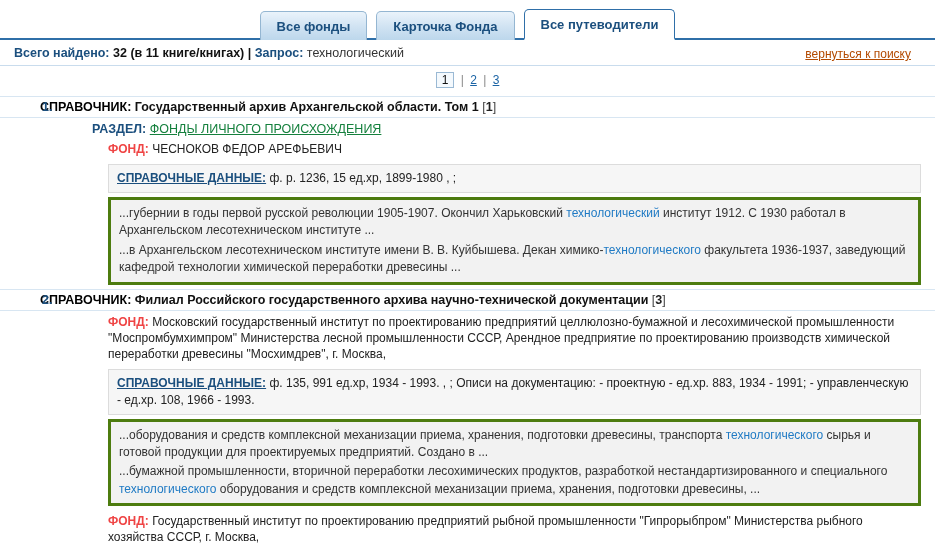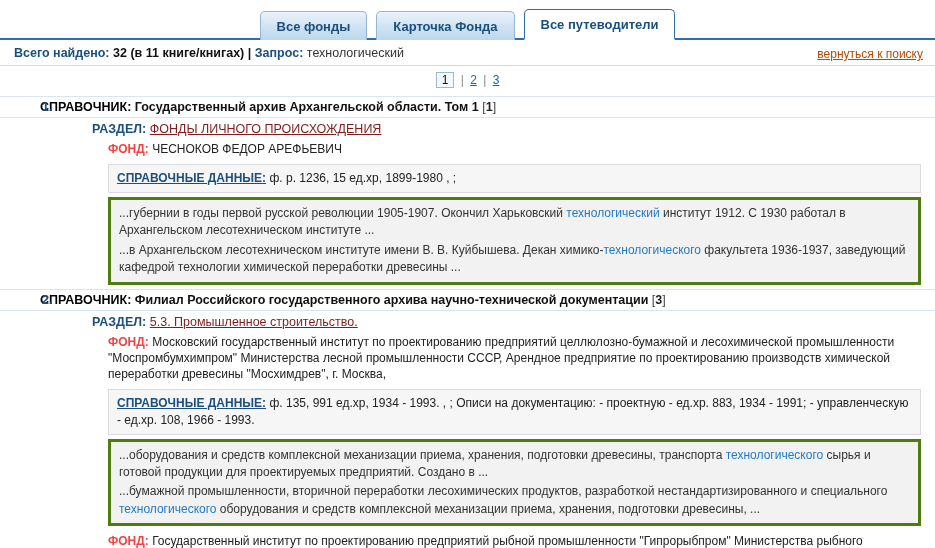--- a/index.html
+++ b/index.html
@@ -60,21 +60,21 @@
     font-size: 12.5px;
     color: #1b4f7e;
     border-bottom: 1px solid #c9dced;
     height: 26px;
   }
   .summary .lbl { font-weight: bold; color: #1b4f7e; }
   .summary .val { font-weight: bold; color: #111; }
   .summary .plain { color: #333; font-weight: normal; }
   .summary .back {
     position: absolute;
-    right: 12px;
+    right: 24px;
     top: 7px;
     color: #b34a00;
     font-size: 12px;
     text-decoration: underline;
     cursor: pointer;
   }
 
   
   .pager {
     text-align: center;
@@ -121,21 +121,21 @@
   }
   .res-head .cnt { color: #444; font-weight: normal; }
 
   .indent { padding-left: 92px; padding-right: 14px; }
 
   .razdel {
     padding: 4px 0 2px 0;
     font-size: 12.5px;
   }
   .razdel .k { color: #1b4f7e; font-weight: bold; }
-  .razdel .v { color: #7f1d1d; text-decoration: underline; cursor: pointer; }
+  .razdel .v { color: #15803d; text-decoration: underline; cursor: pointer; }
 
   .fond {
     padding: 3px 0 3px 16px;
     font-size: 12px;
     line-height: 1.35;
   }
   .fond .k { color: #ef4444; font-weight: bold; }
   .fond .v { color: #222; }
 
   .card {
@@ -225,24 +225,20 @@
 
     <div class="res-item">
       <div class="res-head">
         <span class="num">2.</span>
         <span class="spravochnik">СПРАВОЧНИК:</span>
         <span class="title">Филиал Российского государственного архива научно-технической документации</span>
         <span class="cnt">[</span><b>3</b><span class="cnt">]</span>
       </div>
 
       <div class="indent">
-        <div class="razdel">
-          <span class="k">РАЗДЕЛ:</span>
-          <span class="v">5.3. Промышленное строительство.</span>
-        </div>
 
         <div class="fond">
           <span class="k">ФОНД:</span>
           <span class="v">Московский государственный институт по проектированию предприятий целлюлозно-бумажной и лесохимической промышленности "Моспромбумхимпром" Министерства лесной промышленности СССР, Арендное предприятие по проектированию производств химической переработки древесины "Мосхимдрев", г. Москва,</span>
         </div>
 
         <div class="card">
           <span class="k">СПРАВОЧНЫЕ ДАННЫЕ:</span>
           <span class="v">ф. 135, 991 ед.хр, 1934 - 1993. , ; Описи на документацию: - проектную - ед.хр. 883, 1934 - 1991; - управленческую - ед.хр. 108, 1966 - 1993.</span>
         </div>

